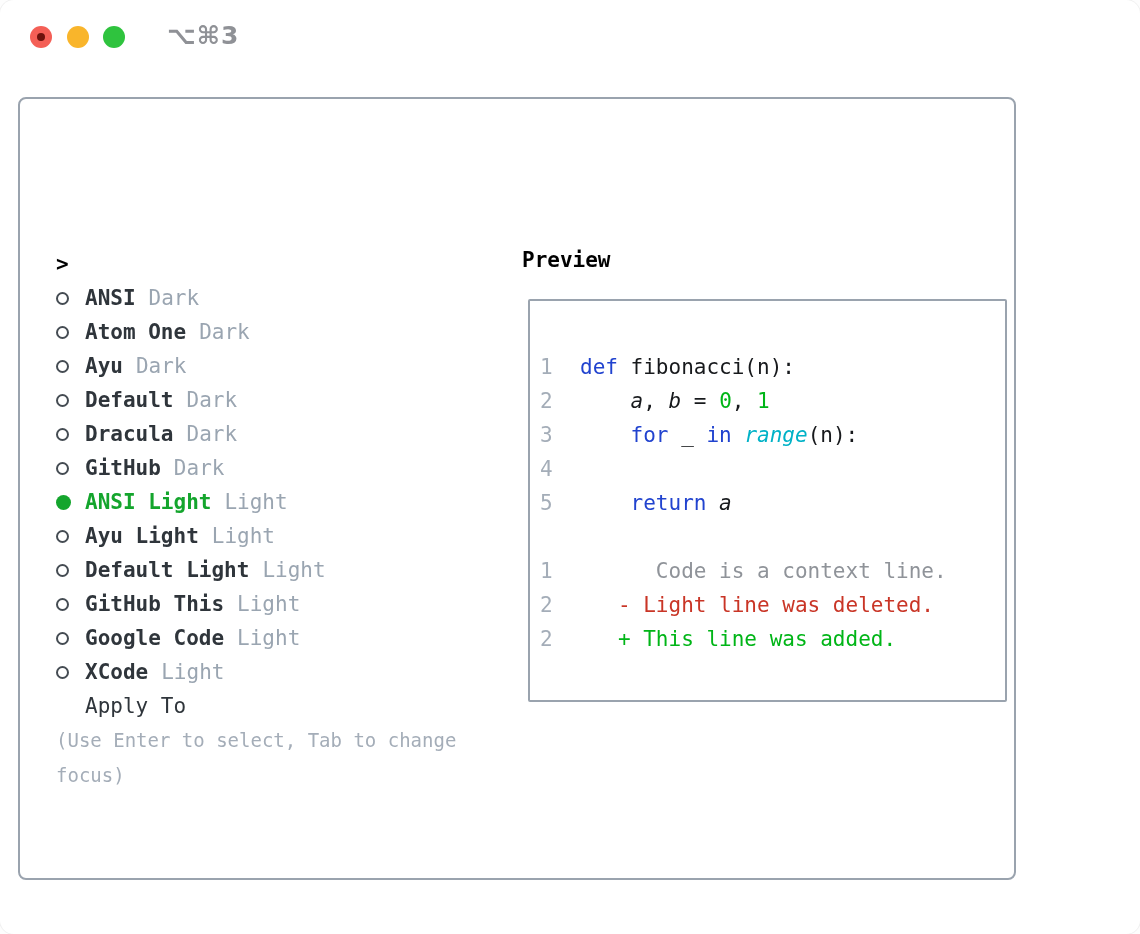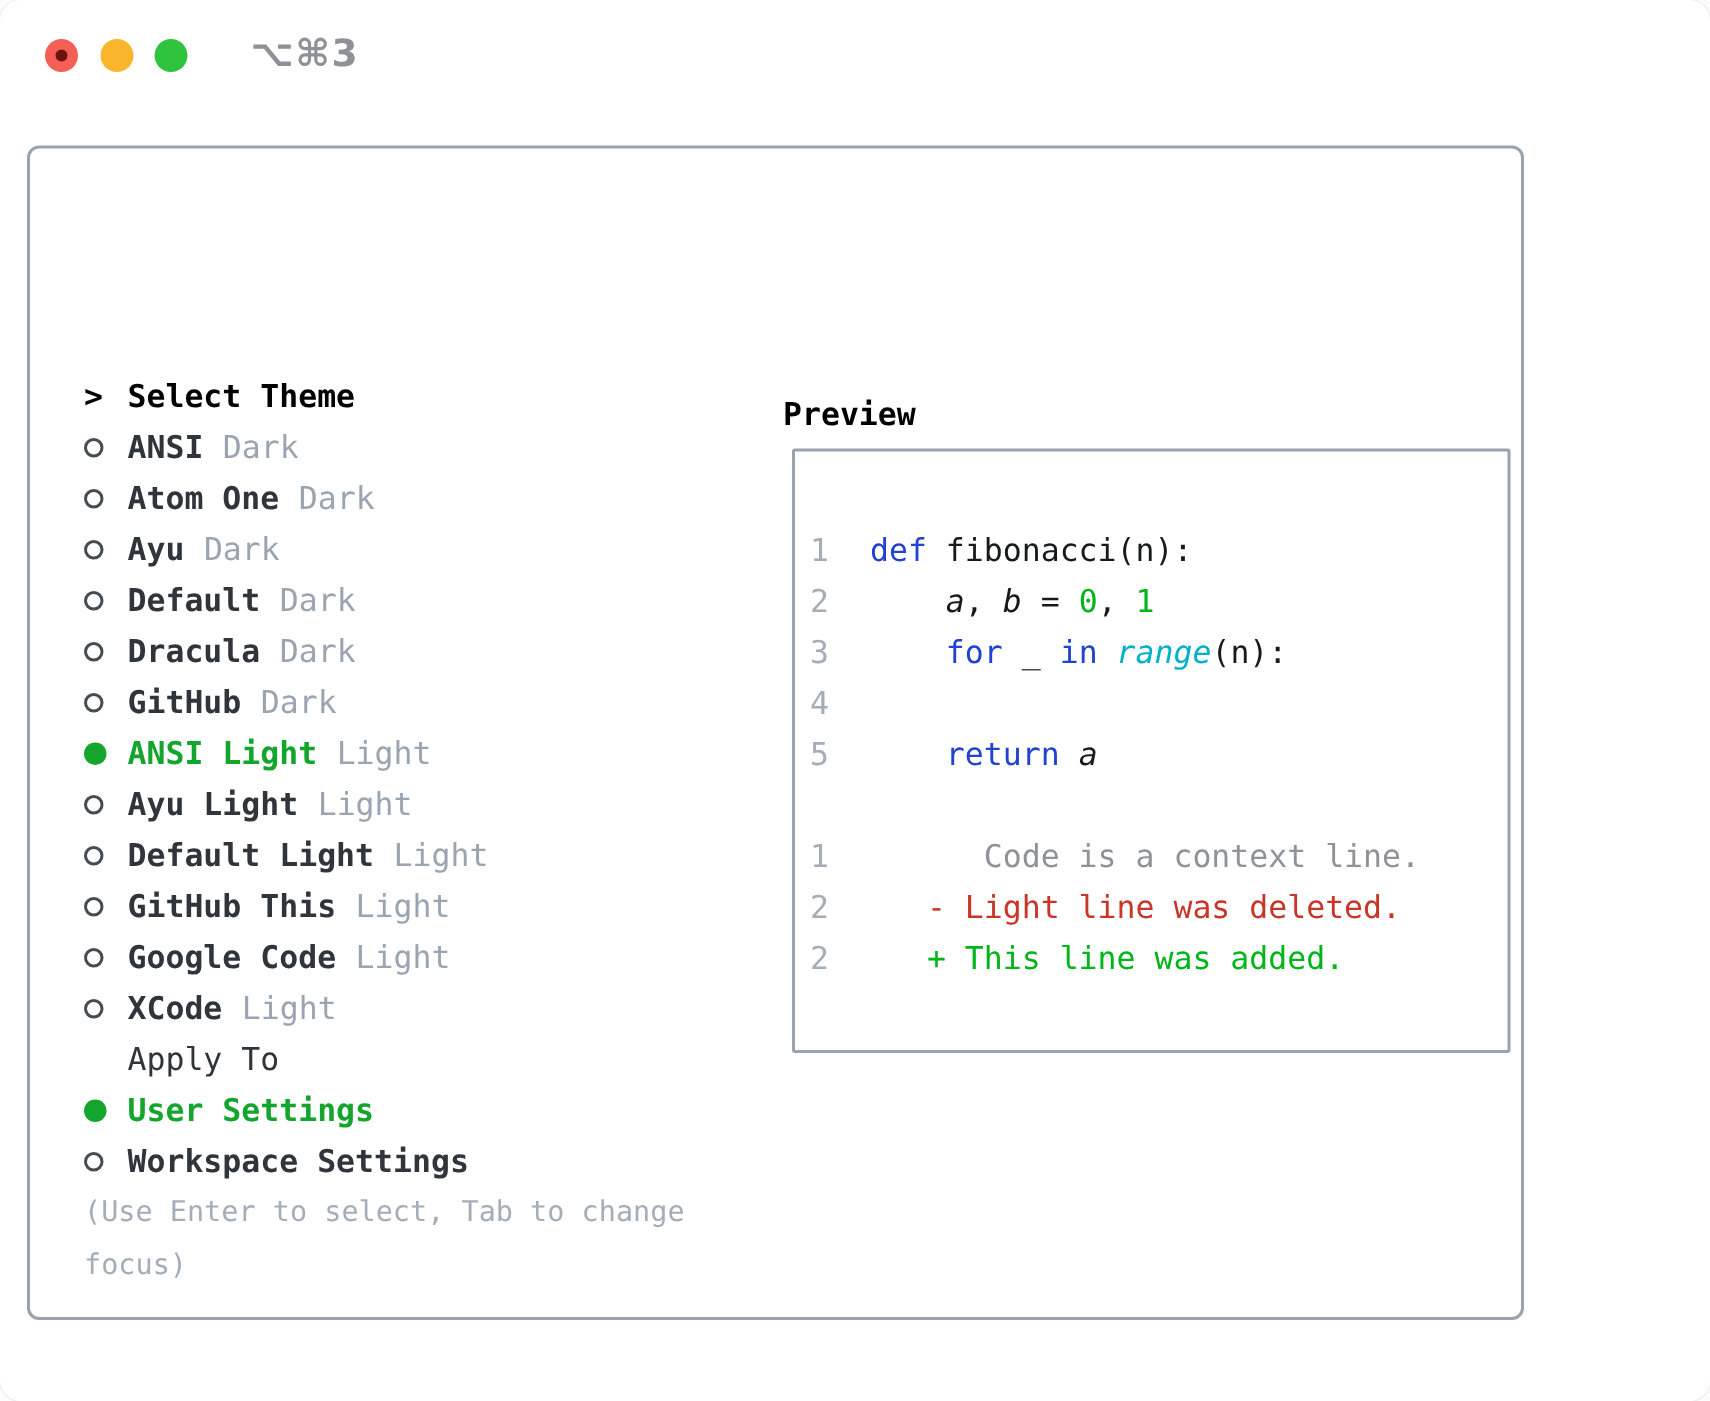--- a/index.html
+++ b/index.html
@@ -40,21 +40,21 @@
   .prompt{width:15px;margin-right:14px;flex:none;font-weight:bold;color:var(--header-text);
     line-height:34px;}
   .hdr{font-weight:bold;color:var(--header-text);}
   .tname{color:var(--item-text);font-weight:bold;}
   .row.selected .tname{color:var(--selection-green);}
   .ttag{color:var(--variant-tag);margin-left:13px;}
   .apply-block{}
   .help{width:420px;font-size:19px;line-height:35px;color:var(--muted);
     white-space:normal;}
   
-  .preview-title{position:absolute;left:502px;top:160px;height:34px;line-height:34px;
+  .preview-title{position:absolute;left:502px;top:144px;height:34px;line-height:34px;
     font-size:21px;font-weight:bold;color:var(--header-text);}
   .preview-box{position:absolute;left:508px;top:200px;width:479px;height:403px;
     border:2px solid var(--panel-border);border-radius:2px;padding:49px 0 0 10px;
     overflow:hidden;background:var(--window-bg);}
   .cline{display:flex;height:34px;line-height:34px;font-size:21px;color:var(--code-text);}
   .lnum{width:14px;margin-right:26px;flex:none;color:var(--line-number);}
   .ctext{white-space:pre;}
   .ctext span{white-space:pre;}
   .tok-k{color:var(--keyword-blue);}
   .tok-b{color:var(--builtin-cyan);font-style:italic;}
@@ -78,21 +78,20 @@
     <span class="tl tl-yellow"></span>
     <span class="tl tl-green"></span>
     <span class="win-title">⌥⌘3</span>
   </div>
 
   <div class="panel">
 
     <div class="left-col">
       <div class="row">
         <span class="prompt">&gt;</span>
-        <span class="hdr">Select Theme</span>
       </div>
 
       <div id="theme-list">
           <div class="row">
             <span class="slot">
               <span class="circle circle"></span>
             </span>
             <span class="tname">ANSI</span>
             <span class="ttag">Dark</span>
           </div>
@@ -173,34 +172,20 @@
             <span class="tname">XCode</span>
             <span class="ttag">Light</span>
           </div>
         </div>
 
       <div class="apply-block">
         <div class="row">
           <span class="slot"></span>
           <span>Apply To</span>
         </div>
-        <div id="apply-list">
-            <div class="row selected">
-              <span class="slot">
-                <span class="circle circle filled"></span>
-              </span>
-              <span class="tname">User Settings</span>
-            </div>
-            <div class="row">
-              <span class="slot">
-                <span class="circle circle"></span>
-              </span>
-              <span class="tname">Workspace Settings</span>
-            </div>
-          </div>
       </div>
 
       <div class="help">(Use Enter to select, Tab to change focus)</div>
     </div>
 
     <div class="preview-title">Preview</div>
 
     <div class="preview-box">
       <div id="code-lines">
           <div class="cline">

